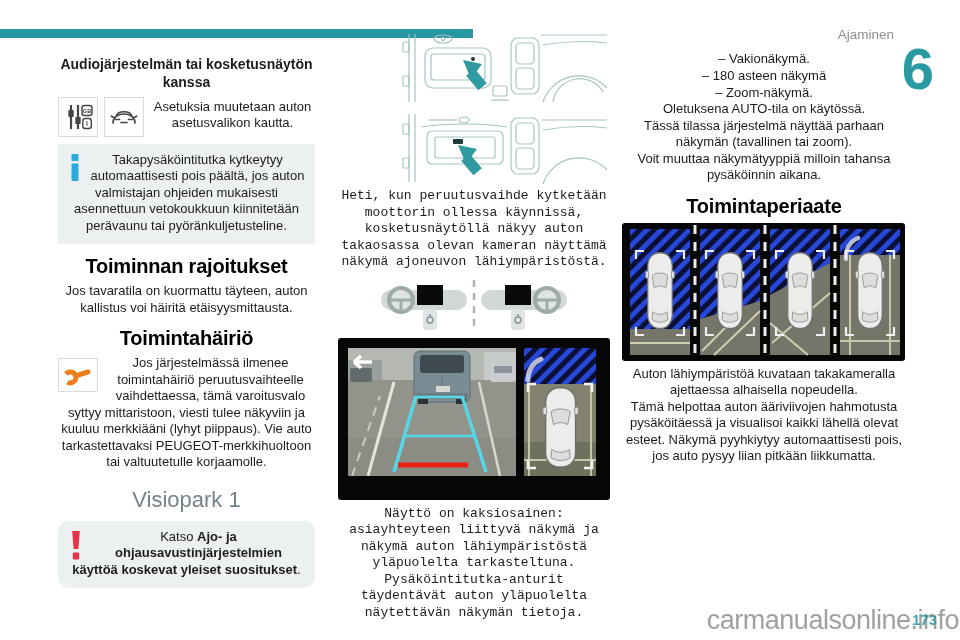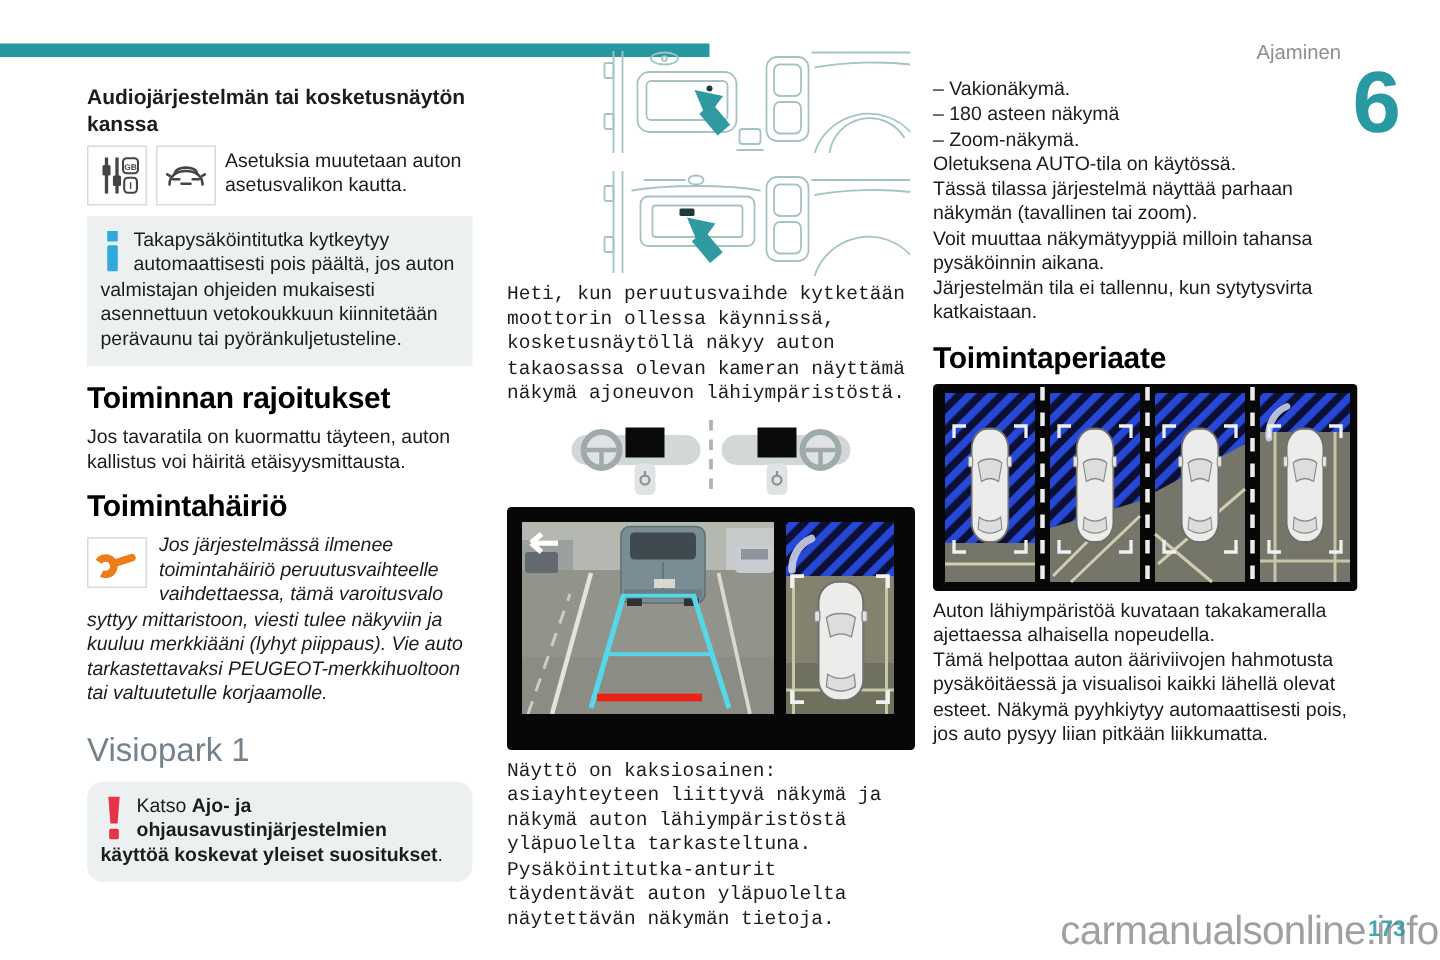--- a/index.html
+++ b/index.html
@@ -1,17 +1,17 @@
 <!DOCTYPE html>
 <html><head>
 <meta charset="utf-8">
 <style>
   html,body{margin:0;padding:0;background:#fff;}
   .page{position:relative;width:960px;height:640px;background:#ffffff;overflow:hidden;
-        font-family:"Liberation Sans", sans-serif;color:#1c1c1c;}
+        font-family:"Liberation Sans", sans-serif;color:#1c1c1c;text-align:center;}
   .topbar{position:absolute;left:0;top:29px;width:473px;height:9px;background:#2798a1;}
   .running-head{position:absolute;top:27px;right:66px;font-size:13.5px;color:#8e8e8e;}
   .chapter-num{position:absolute;top:40px;right:26px;font-size:58px;font-weight:bold;color:#2a9aa2;line-height:1;}
 
   .col{position:absolute;}
   .col-left{left:58px;top:56px;width:257px;}
   .col-mid{left:338px;top:32px;width:272px;font-family:Liberation Mono, monospace;}
   .col-right{left:622px;top:50px;width:284px;}
 
   h4.subhead{font-size:14px;font-weight:bold;margin:0 0 5px;line-height:1.28;}
@@ -108,21 +108,21 @@
         </svg>
       </span>
       <span>Takapysäköintitutka kytkeytyy automaattisesti pois päältä, jos auton valmistajan ohjeiden mukaisesti asennettuun vetokoukkuun kiinnitetään perävaunu tai pyöränkuljetusteline.</span>
       <div class="clear"></div>
     </div>
 
     <h2 class="sect">Toiminnan rajoitukset</h2>
     <p class="body">Jos tavaratila on kuormattu täyteen, auton kallistus voi häiritä etäisyysmittausta.</p>
 
     <h2 class="sect">Toimintahäiriö</h2>
-    <div style="overflow:visible;font-style:italic;">
+    <div style="overflow:visible;">
       <span class="iconbox-w">
         <svg width="34" height="26" viewBox="0 0 34 26">
           <g transform="rotate(-18 17 13)">
             <circle cx="9" cy="13" r="5.5" fill="none" stroke="#ee7d17" stroke-width="5" stroke-dasharray="26 9" stroke-dashoffset="13"></circle>
             <rect x="12" y="10.5" width="18" height="5" rx="2.5" fill="#ee7d17"></rect>
           </g>
         </svg>
       </span>
       <p class="body">Jos järjestelmässä ilmenee toimintahäiriö peruutusvaihteelle vaihdettaessa, tämä varoitusvalo syttyy mittaristoon, viesti tulee näkyviin ja kuuluu merkkiääni (lyhyt piippaus). Vie auto tarkastettavaksi PEUGEOT-merkkihuoltoon tai valtuutetulle korjaamolle.</p>
       <div class="clear"></div>
@@ -266,21 +266,20 @@
 
   <div class="col col-right">
     <div class="list">
       <p class="body">– Vakionäkymä.</p>
       <p class="body">– 180 asteen näkymä</p>
       <p class="body">– Zoom-näkymä.</p>
     </div>
     <p class="body">Oletuksena AUTO-tila on käytössä.</p>
     <p class="body">Tässä tilassa järjestelmä näyttää parhaan näkymän (tavallinen tai zoom).</p>
     <p class="body">Voit muuttaa näkymätyyppiä milloin tahansa pysäköinnin aikana.</p>
-    <p class="body">Järjestelmän tila ei tallennu, kun sytytysvirta katkaistaan.</p>
 
     <h2 class="sect">Toimintaperiaate</h2>
 
     <svg class="fig fig-seq" width="283" height="138" viewBox="0 0 283 138" xmlns="http://www.w3.org/2000/svg" xmlns:xlink="http://www.w3.org/1999/xlink">
       <rect width="283" height="138" rx="3" fill="#070707"></rect>
 
       <rect x="8" y="6" width="60" height="126" fill="#75756a"></rect>
       <rect x="8" y="6" width="60" height="100" fill="url(#hb)"></rect>
       <line x1="8" y1="120" x2="68" y2="120" stroke="#cfcfb0" stroke-width="2"></line>
 

